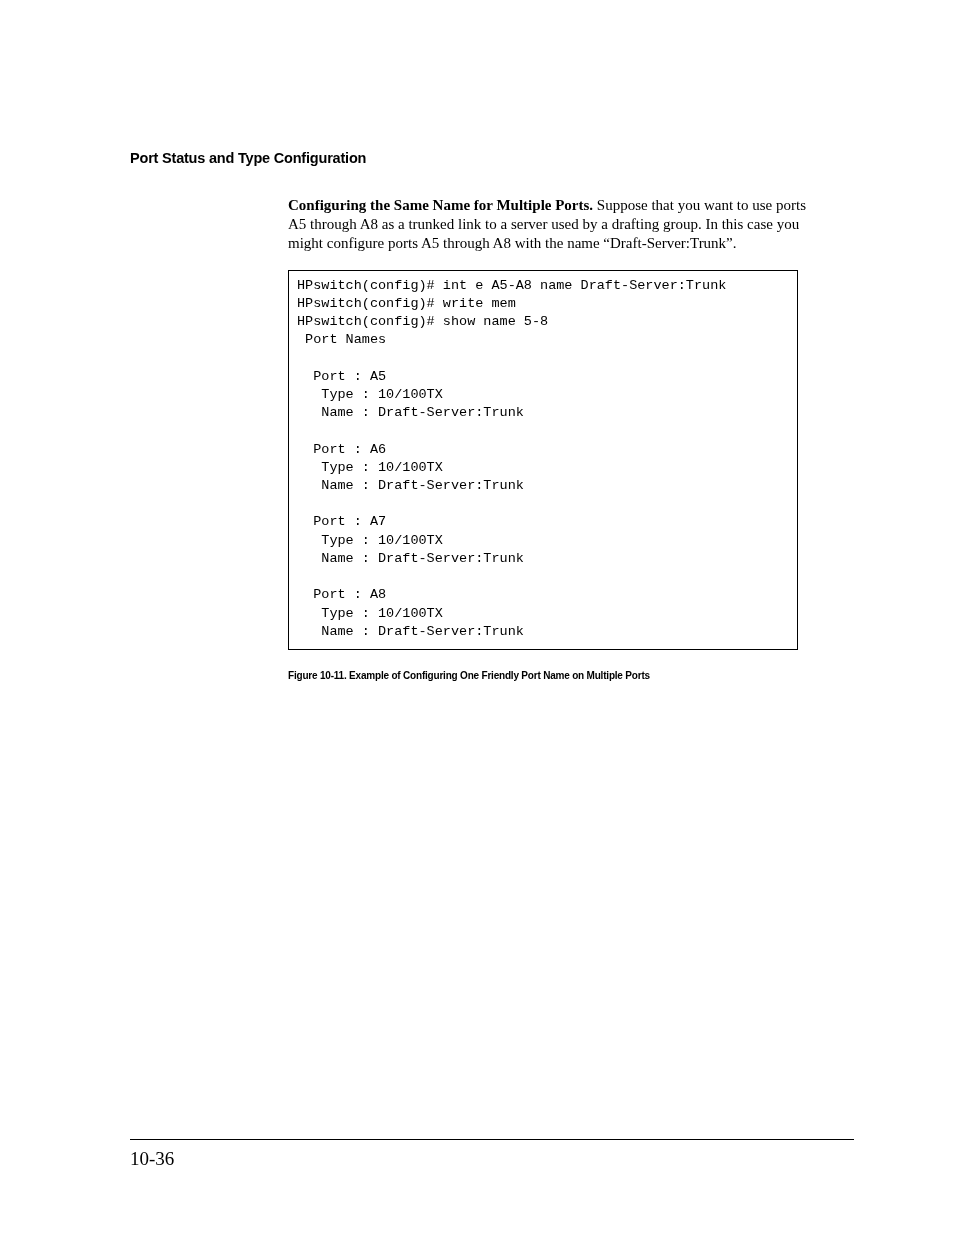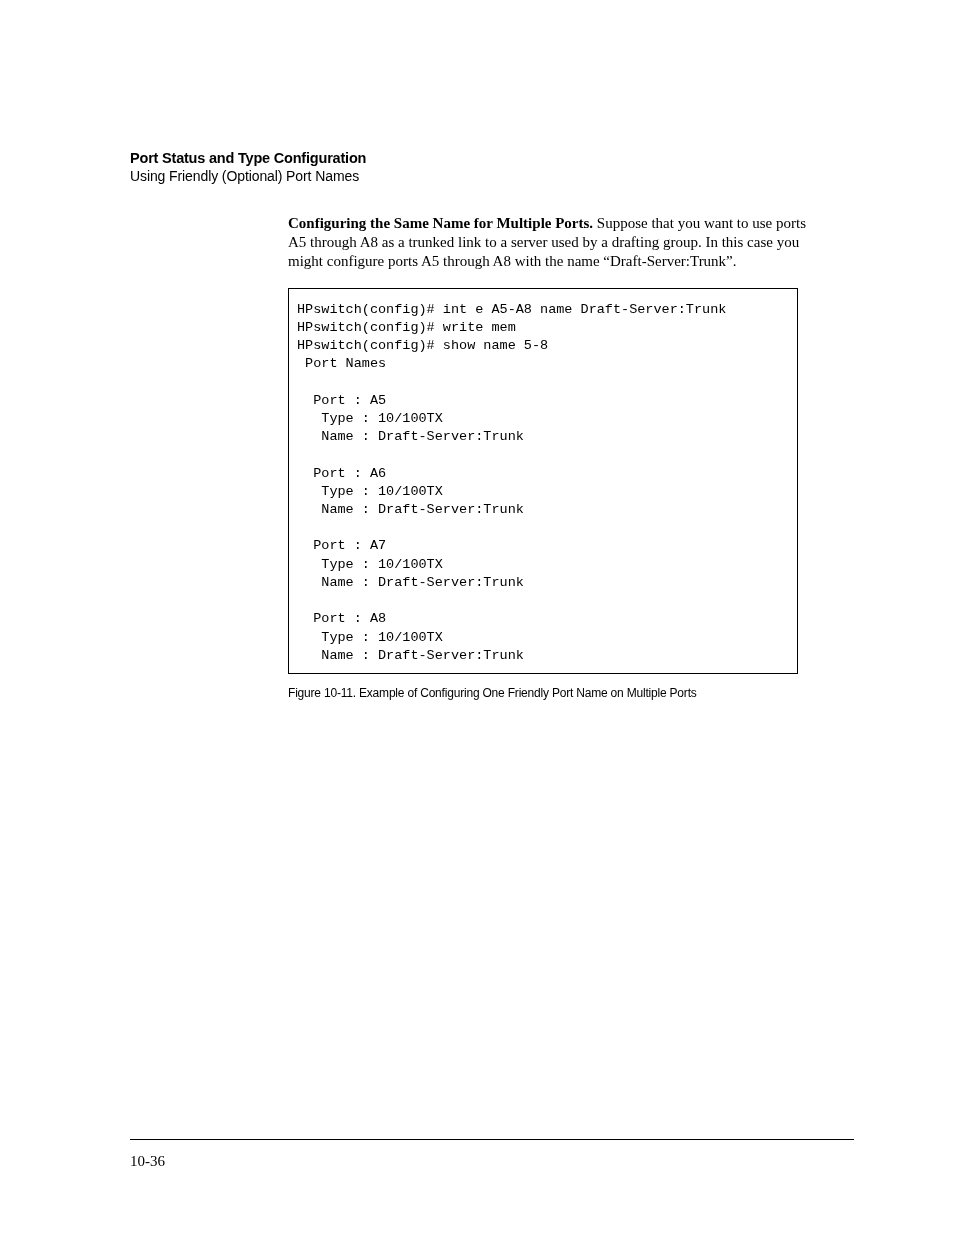--- a/index.html
+++ b/index.html
@@ -46,59 +46,58 @@
     font-family: "Century Schoolbook", "New Century Schoolbook", "Times New Roman", serif;
     font-size: 15px;
     line-height: 1.28;
     margin-bottom: 16px;
   }
   .para .lead {
     font-weight: bold;
   }
   .code-box {
     border: 1.5px solid #000;
-    padding: 12px 8px 8px 8px;
+    padding: 6px 8px 8px 8px;
     font-family: "Courier New", Courier, monospace;
     font-size: 13.5px;
     line-height: 1.35;
     white-space: pre;
-    margin-bottom: 12px;
+    margin-bottom: 20px;
     box-sizing: border-box;
     width: 510px;
   }
   .fig-caption {
     font-family: Arial, Helvetica, sans-serif;
-    font-weight: normal;
-    font-size: 12px;
+    font-weight: bold;
+    font-size: 10px;
     letter-spacing: -0.2px;
     font-stretch: condensed;
   }
   .footer-rule {
     position: absolute;
     left: 130px;
     right: 100px;
     bottom: 95px;
     border-top: 1.5px solid #000;
   }
   .page-number {
     position: absolute;
     left: 130px;
     bottom: 65px;
     font-family: "Century Schoolbook", "Times New Roman", serif;
-    font-size: 15px;
+    font-size: 19px;
   }
 </style>
 </head>
 <body>
 
 <div class="page">
 
   <div class="header-block">
     <div class="header-title">Port Status and Type Configuration</div>
-    <div class="header-sub">Using Friendly (Optional) Port Names</div>
   </div>
 
   <div class="body-area">
     <div class="para">
       <span class="lead">Configuring the Same Name for Multiple Ports.</span><span>  Suppose that you want to use ports A5 through A8 as a trunked link to a server used by a drafting group. In this case you might configure ports A5 through A8 with the name “Draft-Server:Trunk”.</span>
     </div>
 
     <div class="code-box">HPswitch(config)# int e A5-A8 name Draft-Server:Trunk
 HPswitch(config)# write mem
 HPswitch(config)# show name 5-8

